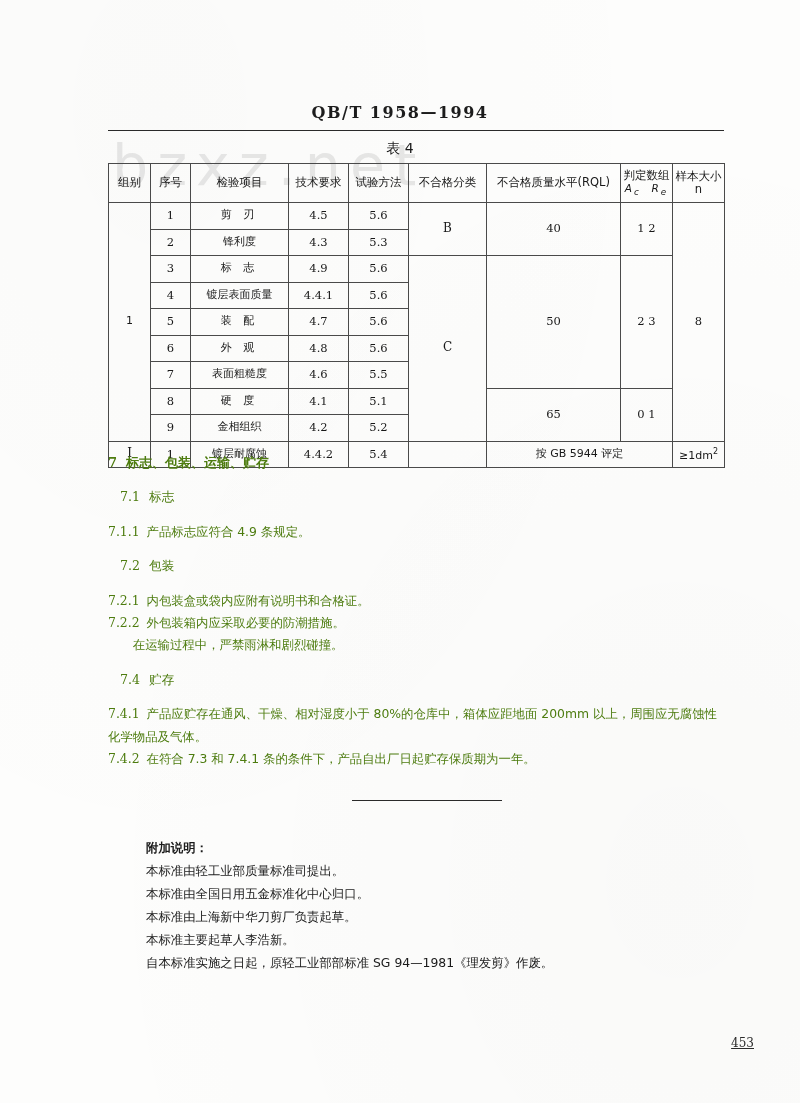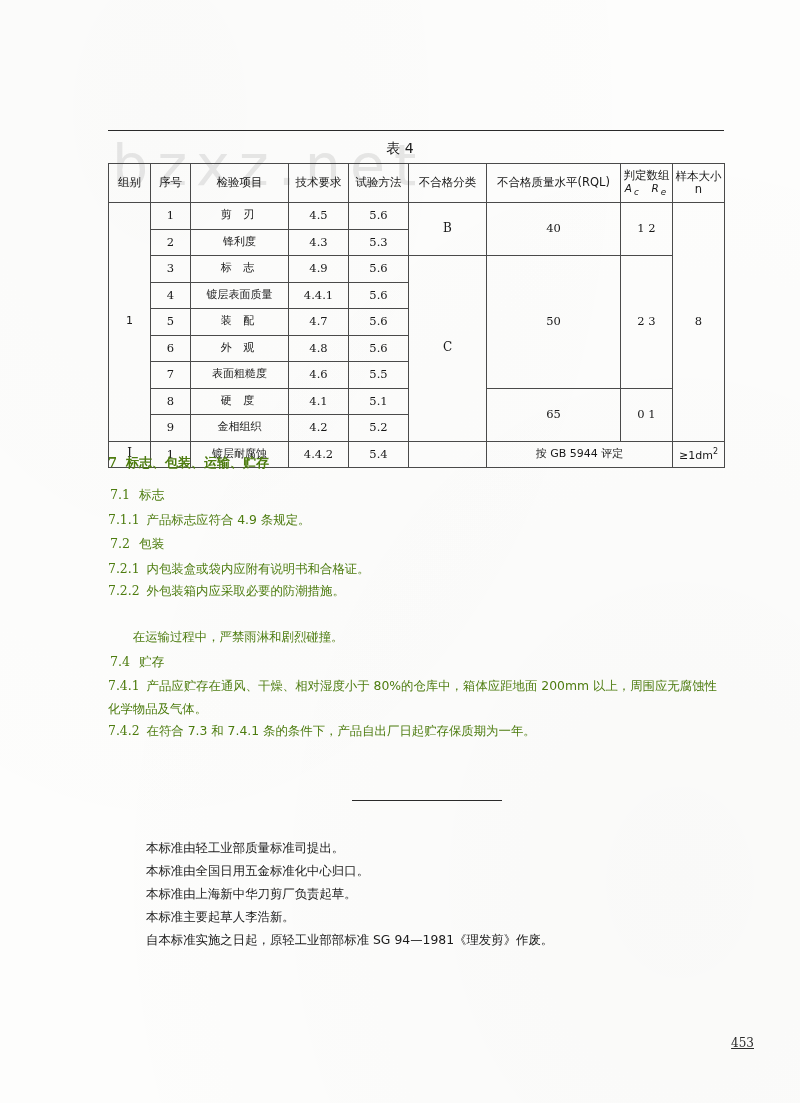--- a/index.html
+++ b/index.html
@@ -141,33 +141,33 @@
     color: #4d7c0f;
     z-index: 2;
   }
   .sec-h {
     font-weight: bold;
     font-size: 13px;
     margin: 0 0 10px 0;
   }
   .sec-h .n { margin-right: 9px; font-family: "DejaVu Serif", "Liberation Serif", serif; }
   .sub-h {
-    margin: 2px;
+    margin: 12px;
     font-size: 12.6px;
   }
   .sub-h .n { margin-right: 9px; font-family: "DejaVu Serif", "Liberation Serif", serif; }
   .para {
     margin: 0;
     text-indent: 0;
   }
   .para .n {
     font-family: "DejaVu Serif", "Liberation Serif", serif;
     margin-right: 7px;
   }
-  .para.indent { text-indent: 2em; margin-top: 24px; }
+  .para.indent { text-indent: 2em; }
 
   
   .mid-rule {
     position: absolute;
     left: 352px;
     top: 800px;
     width: 150px;
     height: 1.3px;
     background: #2a2a2a;
     z-index: 2;
@@ -200,20 +200,21 @@
     text-decoration: underline;
   }
 </style>
 </head>
 <body>
 
 <div class="page">
 
   <div class="watermark">bzxz.net</div>
 
+  <div class="doc-title">QB/T 1958—1994</div>
   <div class="header-rule"></div>
 
   <div class="table-caption">表 4</div>
 
   <div class="tbl-wrap">
     <table class="t4">
       <colgroup>
         <col style="width:42px">
         <col style="width:40px">
         <col style="width:98px">
@@ -350,20 +351,21 @@
       <span class="n">7.4.1</span><span>产品应贮存在通风、干燥、相对湿度小于 80%的仓库中，箱体应距地面 200mm 以上，周围应无腐蚀性化学物品及气体。</span>
     </p>
     <p class="para">
       <span class="n">7.4.2</span><span>在符合 7.3 和 7.4.1 条的条件下，产品自出厂日起贮存保质期为一年。</span>
     </p>
   </div>
 
   <div class="mid-rule"></div>
 
   <div class="appendix">
+    <p class="ap-title">附加说明：</p>
     <p>本标准由轻工业部质量标准司提出。</p>
     <p>本标准由全国日用五金标准化中心归口。</p>
     <p>本标准由上海新中华刀剪厂负责起草。</p>
     <p>本标准主要起草人李浩新。</p>
     <p>自本标准实施之日起，原轻工业部部标准 SG 94—1981《理发剪》作废。</p>
   </div>
 
   <div class="page-no">453</div>
 
 </div>

